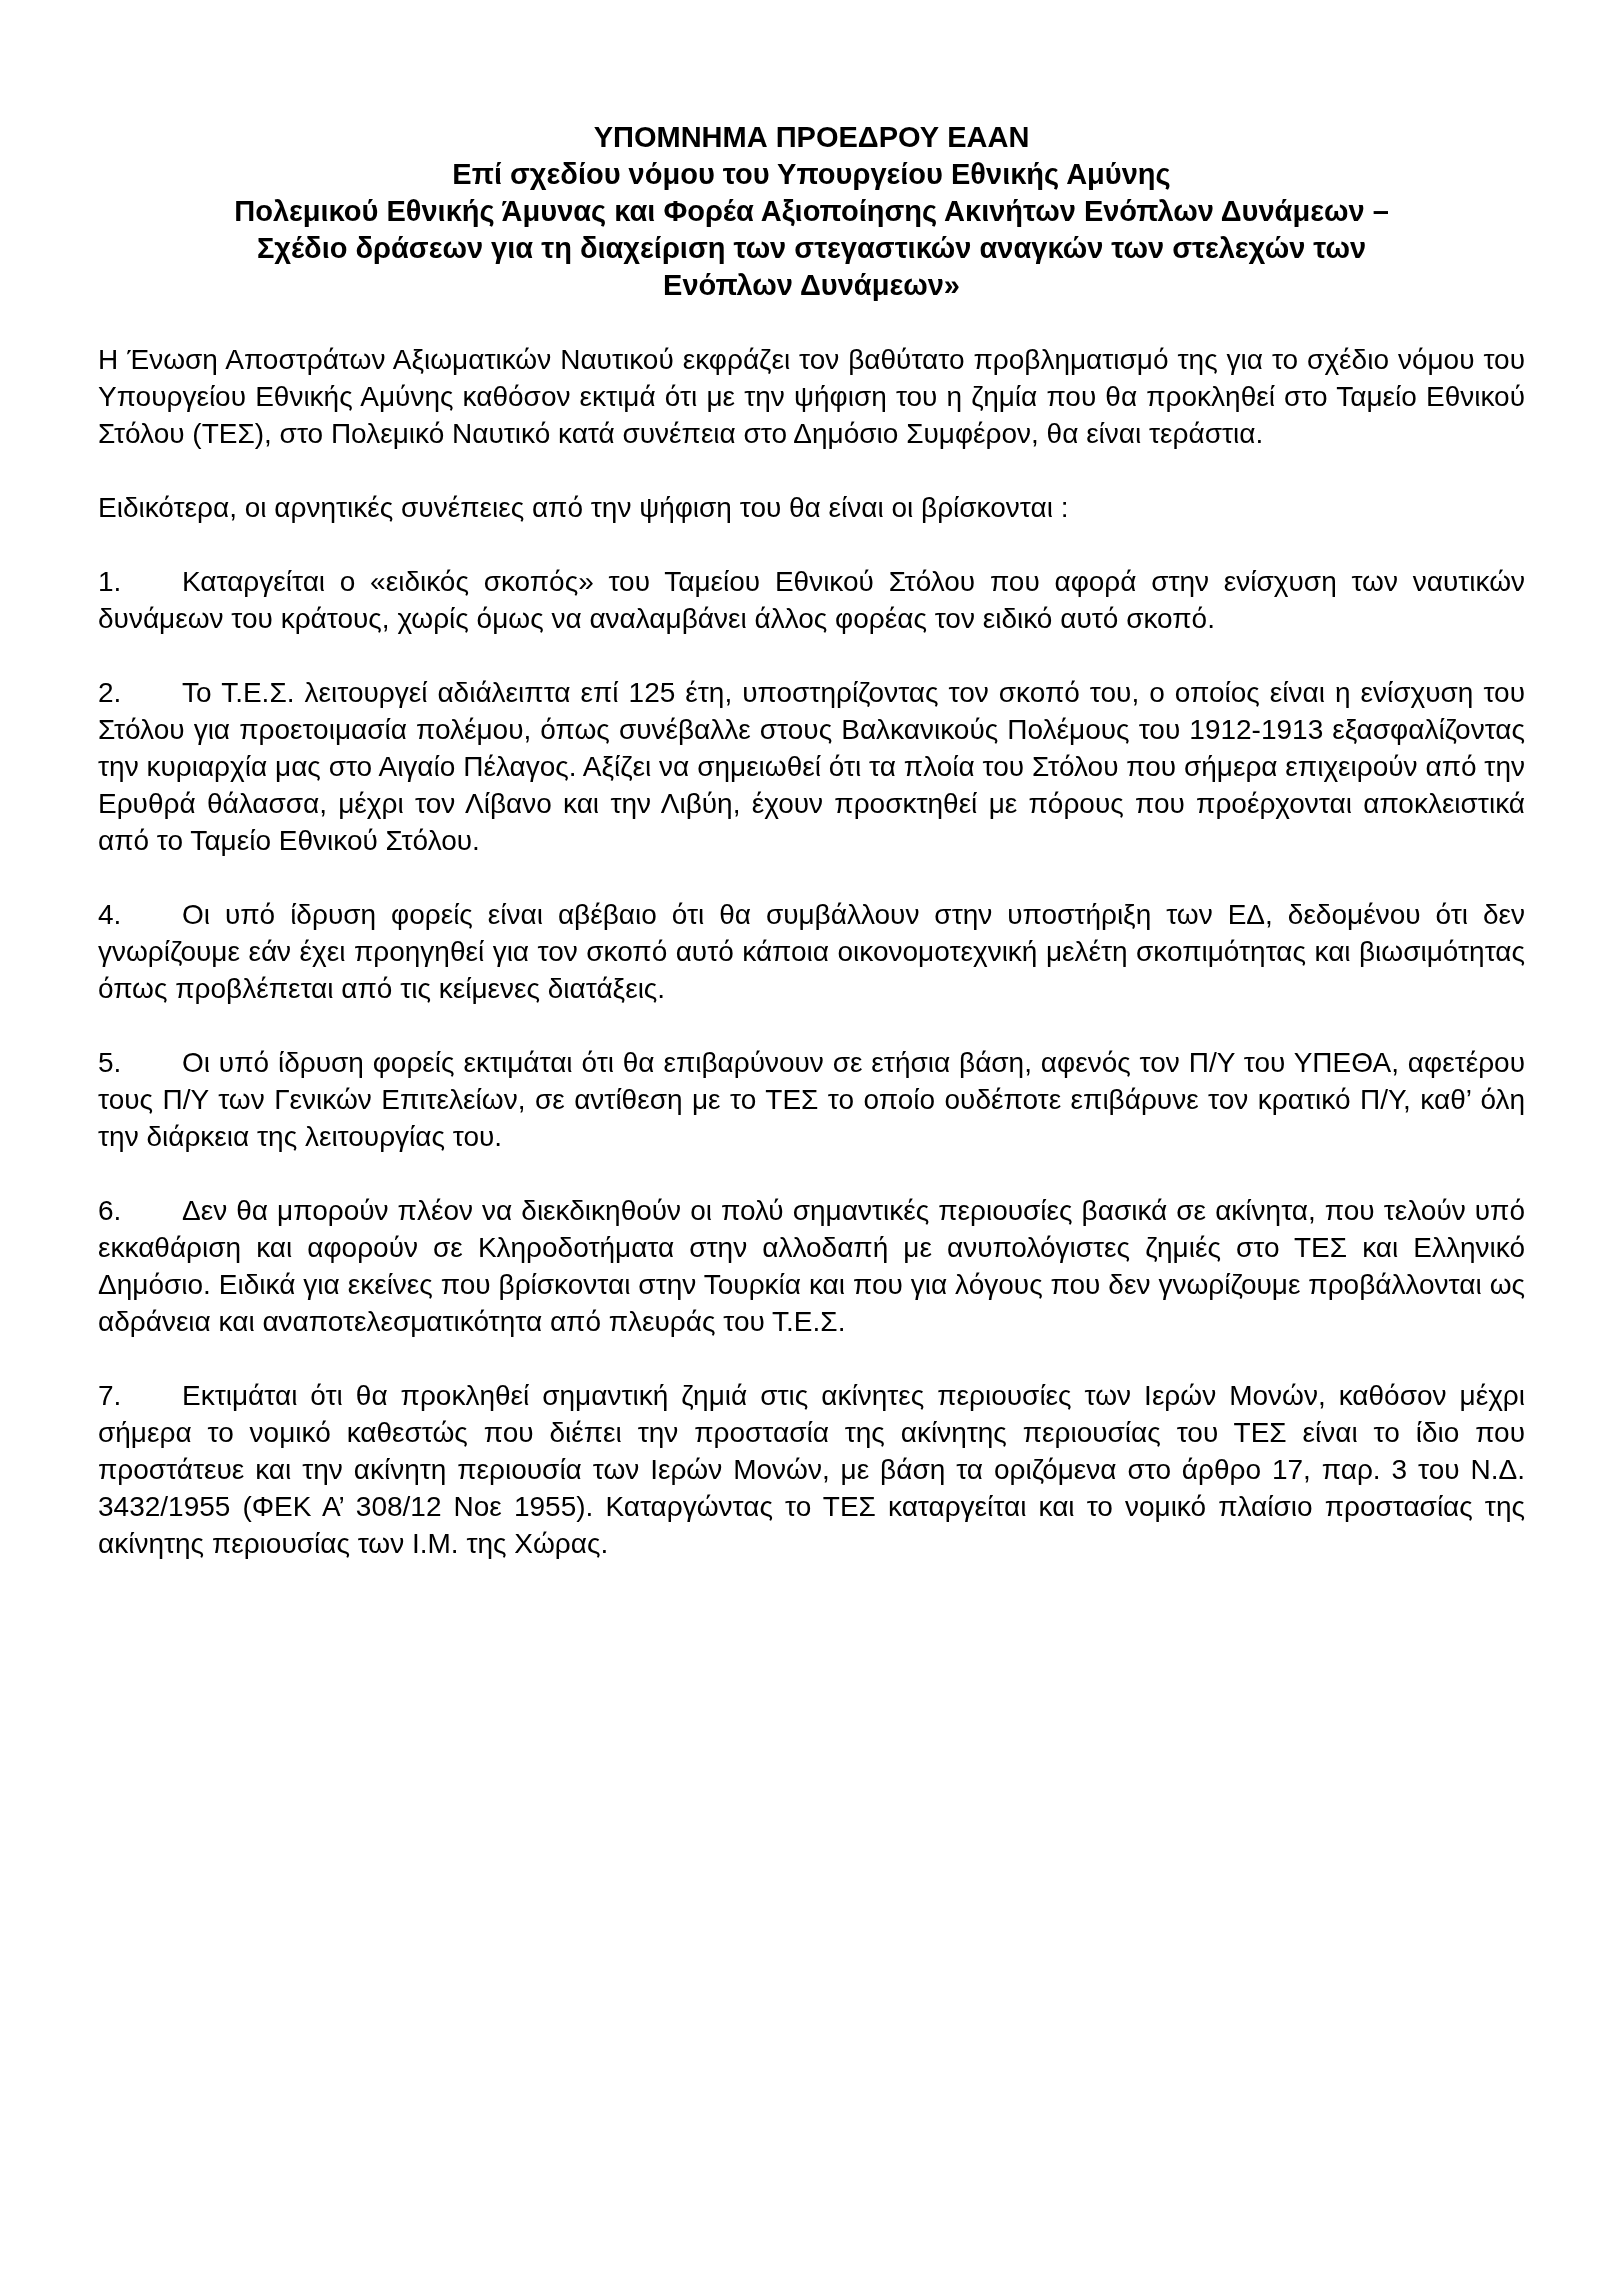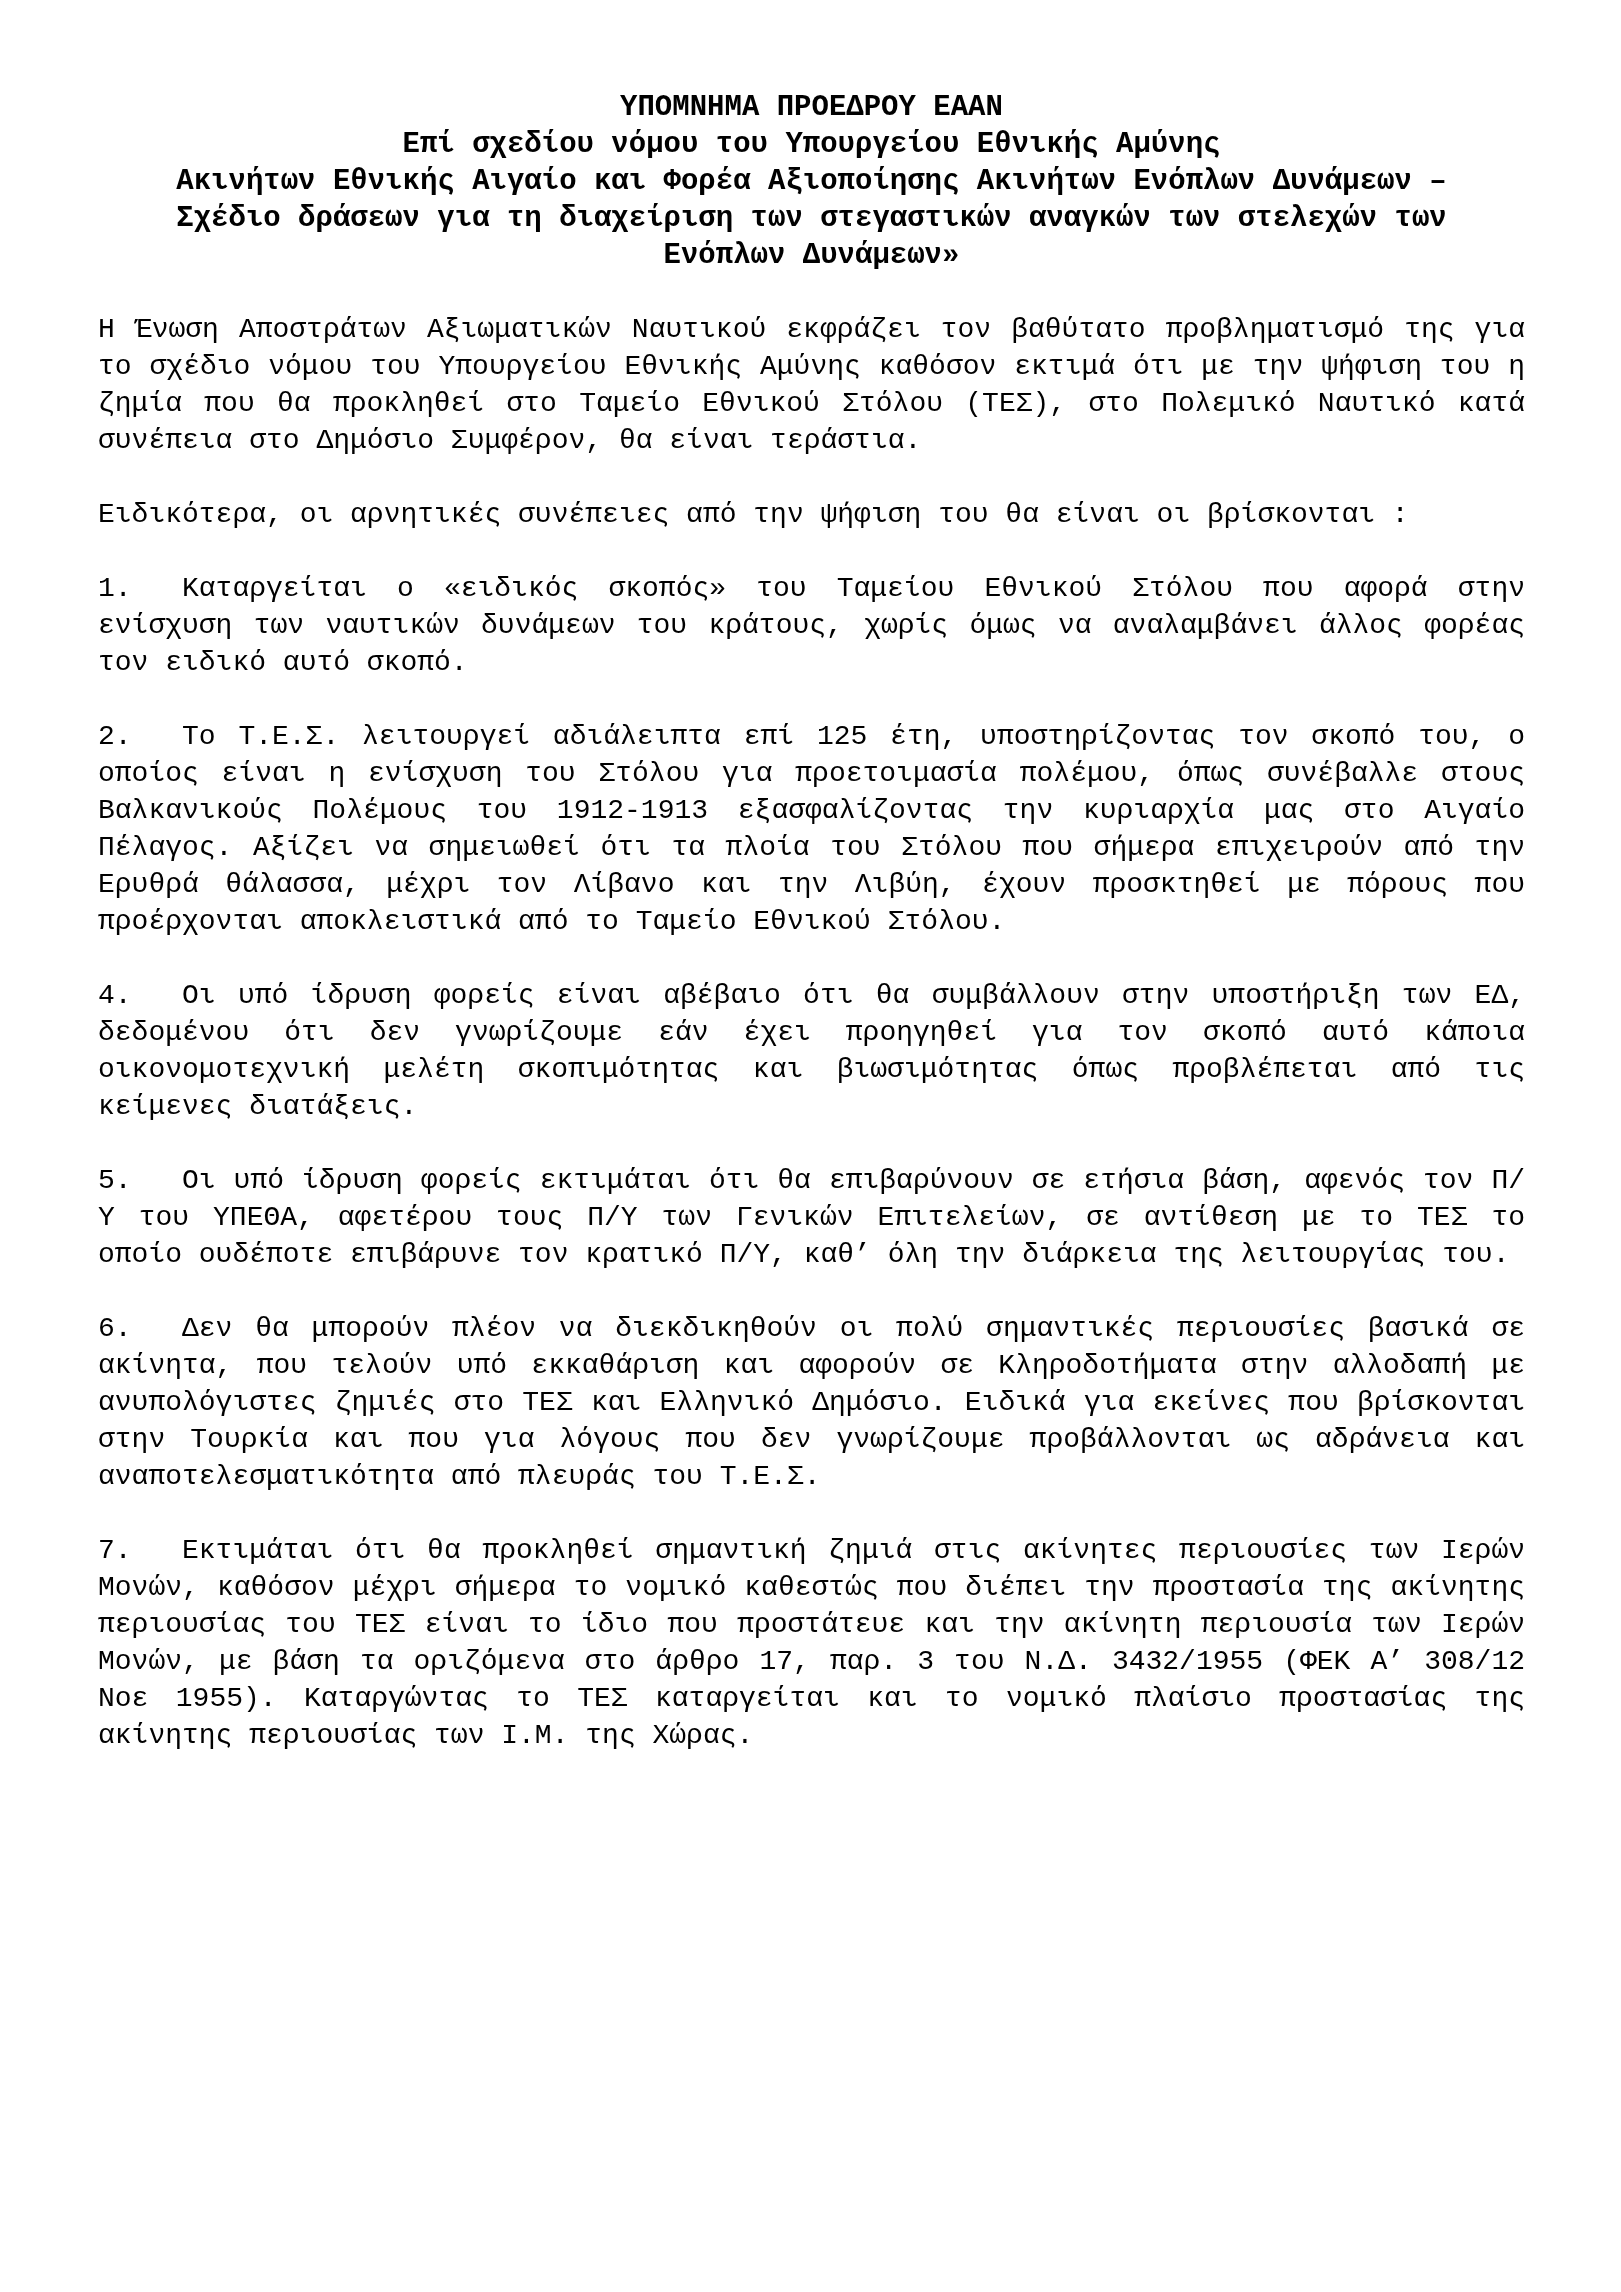--- a/index.html
+++ b/index.html
@@ -7,22 +7,22 @@
     padding: 0;
     background: #ffffff;
   }
   .page {
     position: relative;
     width: 1621px;
     height: 2293px;
     box-sizing: border-box;
     background: #ffffff;
     color: #000000;
-    padding: 89px 96px 0 98px;
-    font-family: Liberation Mono, monospace;
+    padding: 119px 96px 0 98px;
+    font-family: Liberation Sans, sans-serif;
     font-size: 28px;
     line-height: 37px;
     overflow: hidden;
   }
   .title-block {
     text-align: center;
     font-weight: bold;
     font-size: 29px;
     line-height: 37px;
     margin: 0 0 37px 0;
@@ -46,21 +46,21 @@
   }
 </style>
 </head>
 <body>
 
 <div class="page">
 
   <div class="title-block">
     <div class="title-line">ΥΠΟΜΝΗΜΑ ΠΡΟΕΔΡΟΥ ΕΑΑΝ</div>
     <div class="title-line">Επί σχεδίου νόμου του Υπουργείου Εθνικής Αμύνης</div>
-    <div class="title-line">Ακινήτων Εθνικής Αιγαίο και Φορέα Αξιοποίησης Ακινήτων Ενόπλων Δυνάμεων –</div>
+    <div class="title-line">Πολεμικού Εθνικής Άμυνας και Φορέα Αξιοποίησης Ακινήτων Ενόπλων Δυνάμεων –</div>
     <div class="title-line">Σχέδιο δράσεων για τη διαχείριση των στεγαστικών αναγκών των στελεχών των</div>
     <div class="title-line">Ενόπλων Δυνάμεων»</div>
   </div>
 
   <p class="intro">Η Ένωση Αποστράτων Αξιωματικών Ναυτικού εκφράζει τον βαθύτατο προβληματισμό της για το σχέδιο νόμου του Υπουργείου Εθνικής Αμύνης καθόσον εκτιμά ότι με την ψήφιση του η ζημία που θα προκληθεί στο Ταμείο Εθνικού Στόλου (ΤΕΣ), στο Πολεμικό Ναυτικό κατά συνέπεια στο Δημόσιο Συμφέρον, θα είναι τεράστια.</p>
 
   <p class="intro">Ειδικότερα, οι αρνητικές συνέπειες από την ψήφιση του θα είναι οι βρίσκονται :</p>
 
   <p class="para"><span class="item-number">1.</span><span>Καταργείται ο «ειδικός σκοπός» του Ταμείου Εθνικού Στόλου που αφορά στην ενίσχυση των ναυτικών δυνάμεων του κράτους, χωρίς όμως να αναλαμβάνει άλλος φορέας τον ειδικό αυτό σκοπό.</span></p>
 

